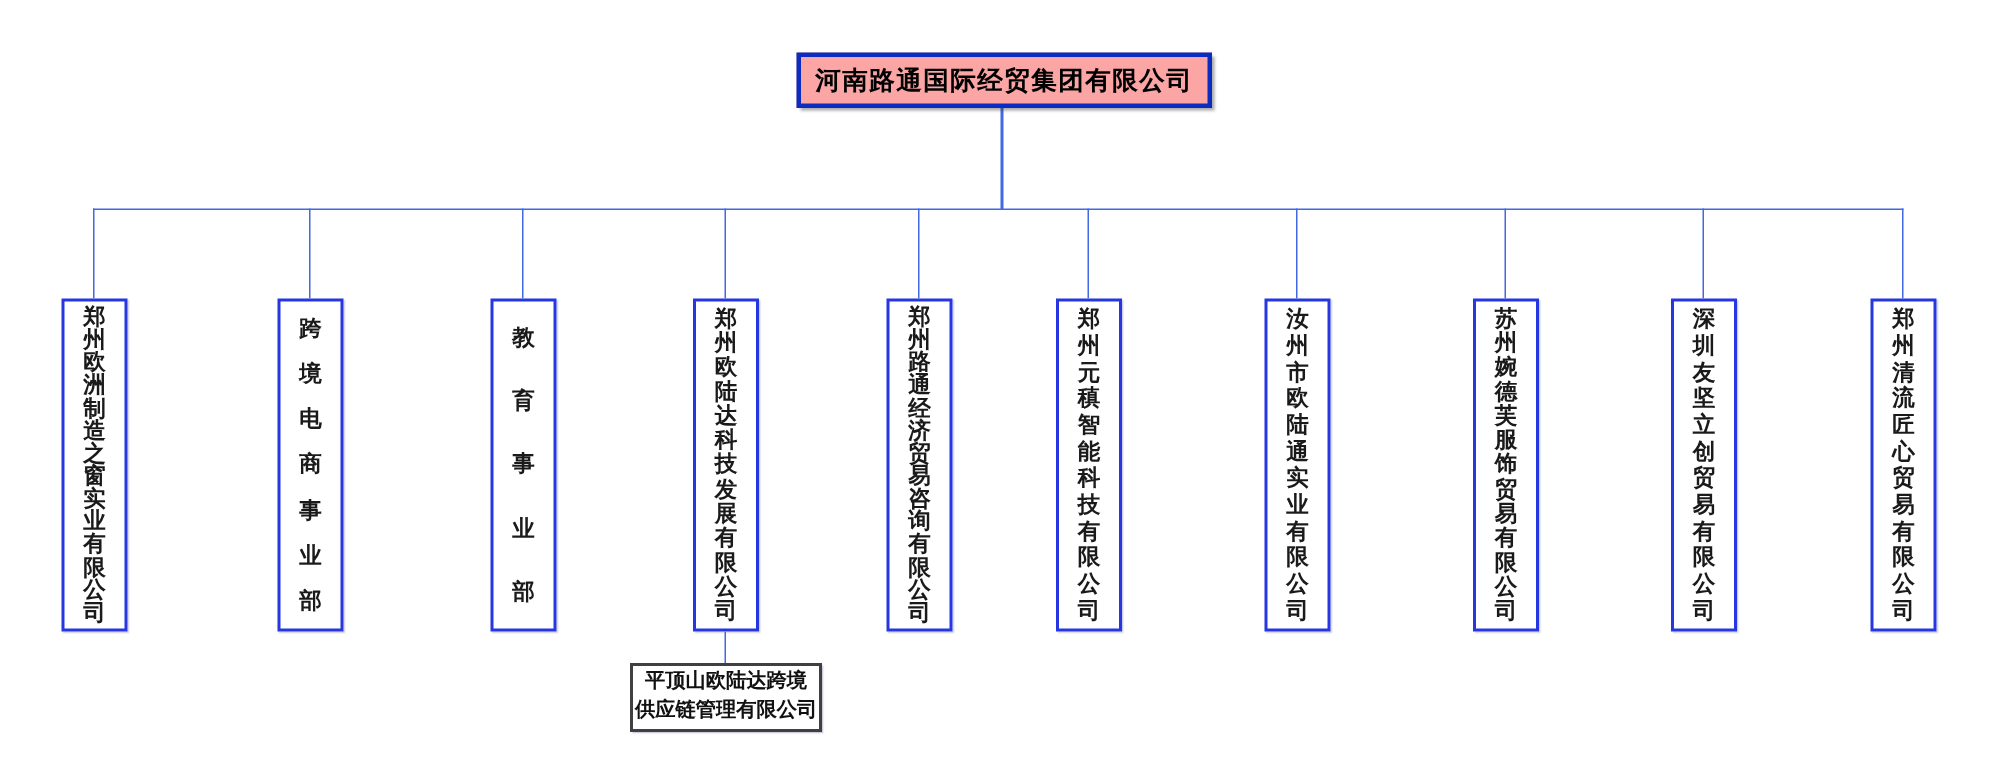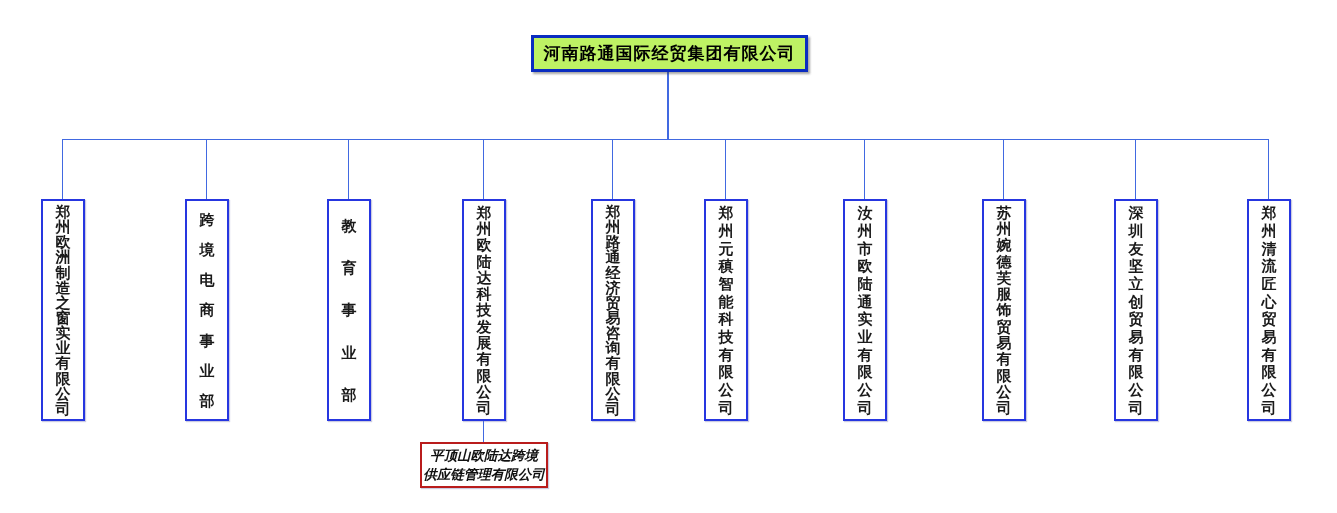--- a/index.html
+++ b/index.html
@@ -14,21 +14,21 @@
   .line { position: absolute; background: #4169e1; }
   .hline { height: 1px; }
   .vline { width: 1px; }
   .root-stem { width: 2px; }
   .root-box {
     position: absolute;
     left: 531px; top: 35px;
     width: 277px; height: 37px;
     box-sizing: border-box;
     border: 3px solid #0a2cc0;
-    background: #bef264;
+    background: #fca5a5;
     display: flex; align-items: center; justify-content: center;
     font-weight: bold; font-size: 17px; color: #000000;
     letter-spacing: 1px;
     box-shadow: 2px 2px 2px rgba(60,60,60,0.45);
   }
   .vbox {
     position: absolute;
     top: 199px;
     width: 44px; height: 222px;
     box-sizing: border-box;
@@ -41,28 +41,27 @@
     justify-content: space-around; align-items: center;
     height: 100%; padding: 3px 0; box-sizing: border-box;
     font-weight: bold; font-size: 15px; color: #1a1a1a;
     line-height: 1;
   }
   .child-box {
     position: absolute;
     left: 420px; top: 442px;
     width: 128px; height: 46px;
     box-sizing: border-box;
-    border: 2px solid #b91c1c;
+    border: 2px solid #404040;
     background: #ffffff;
     display: flex; flex-direction: column;
-    align-items: center; justify-content: center;
+    align-items: center; justify-content: flex-start;
     font-weight: bold; font-size: 13.5px; line-height: 19px;
     color: #111111; text-align: center;
     box-shadow: 1px 1px 1px rgba(110,110,170,0.35);
-    font-style: italic;
   }
 </style>
 </head>
 <body>
 
 <div class="canvas">
 
   <div class="line root-stem" style="left:667px; top:71px; height:69px;"></div>
   <div class="line hline" style="left:62px; top:139px; width:1207px;"></div>
   <div class="line vline" style="left:62px;  top:139px; height:60px;"></div>

